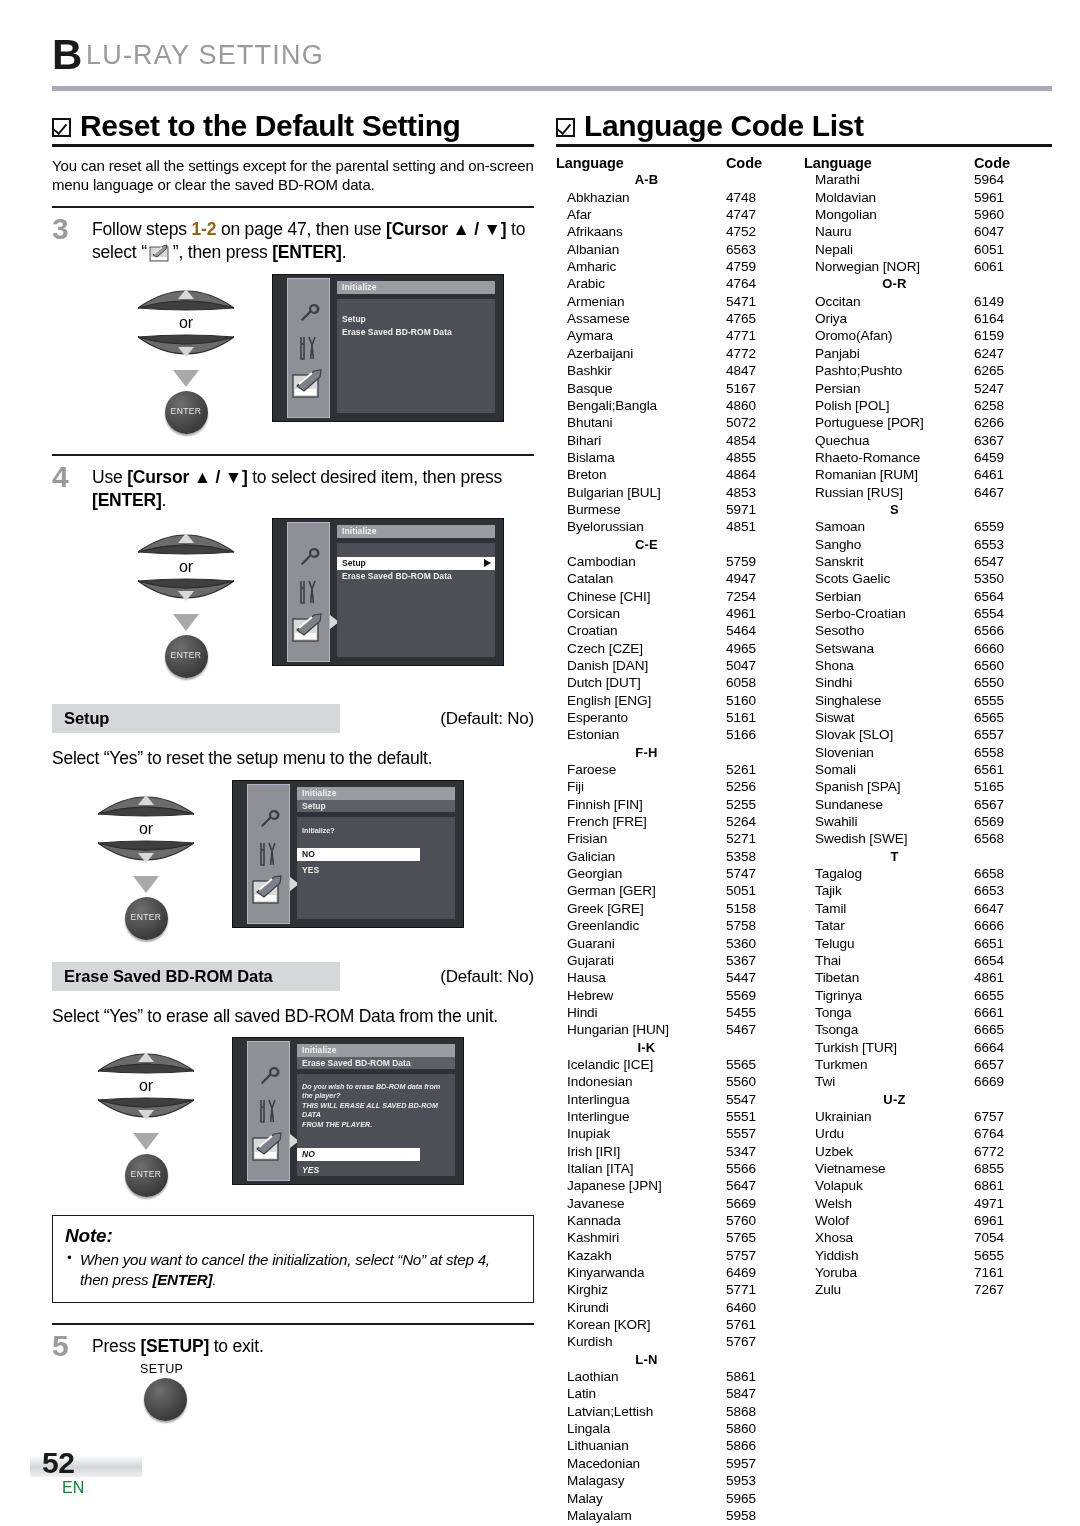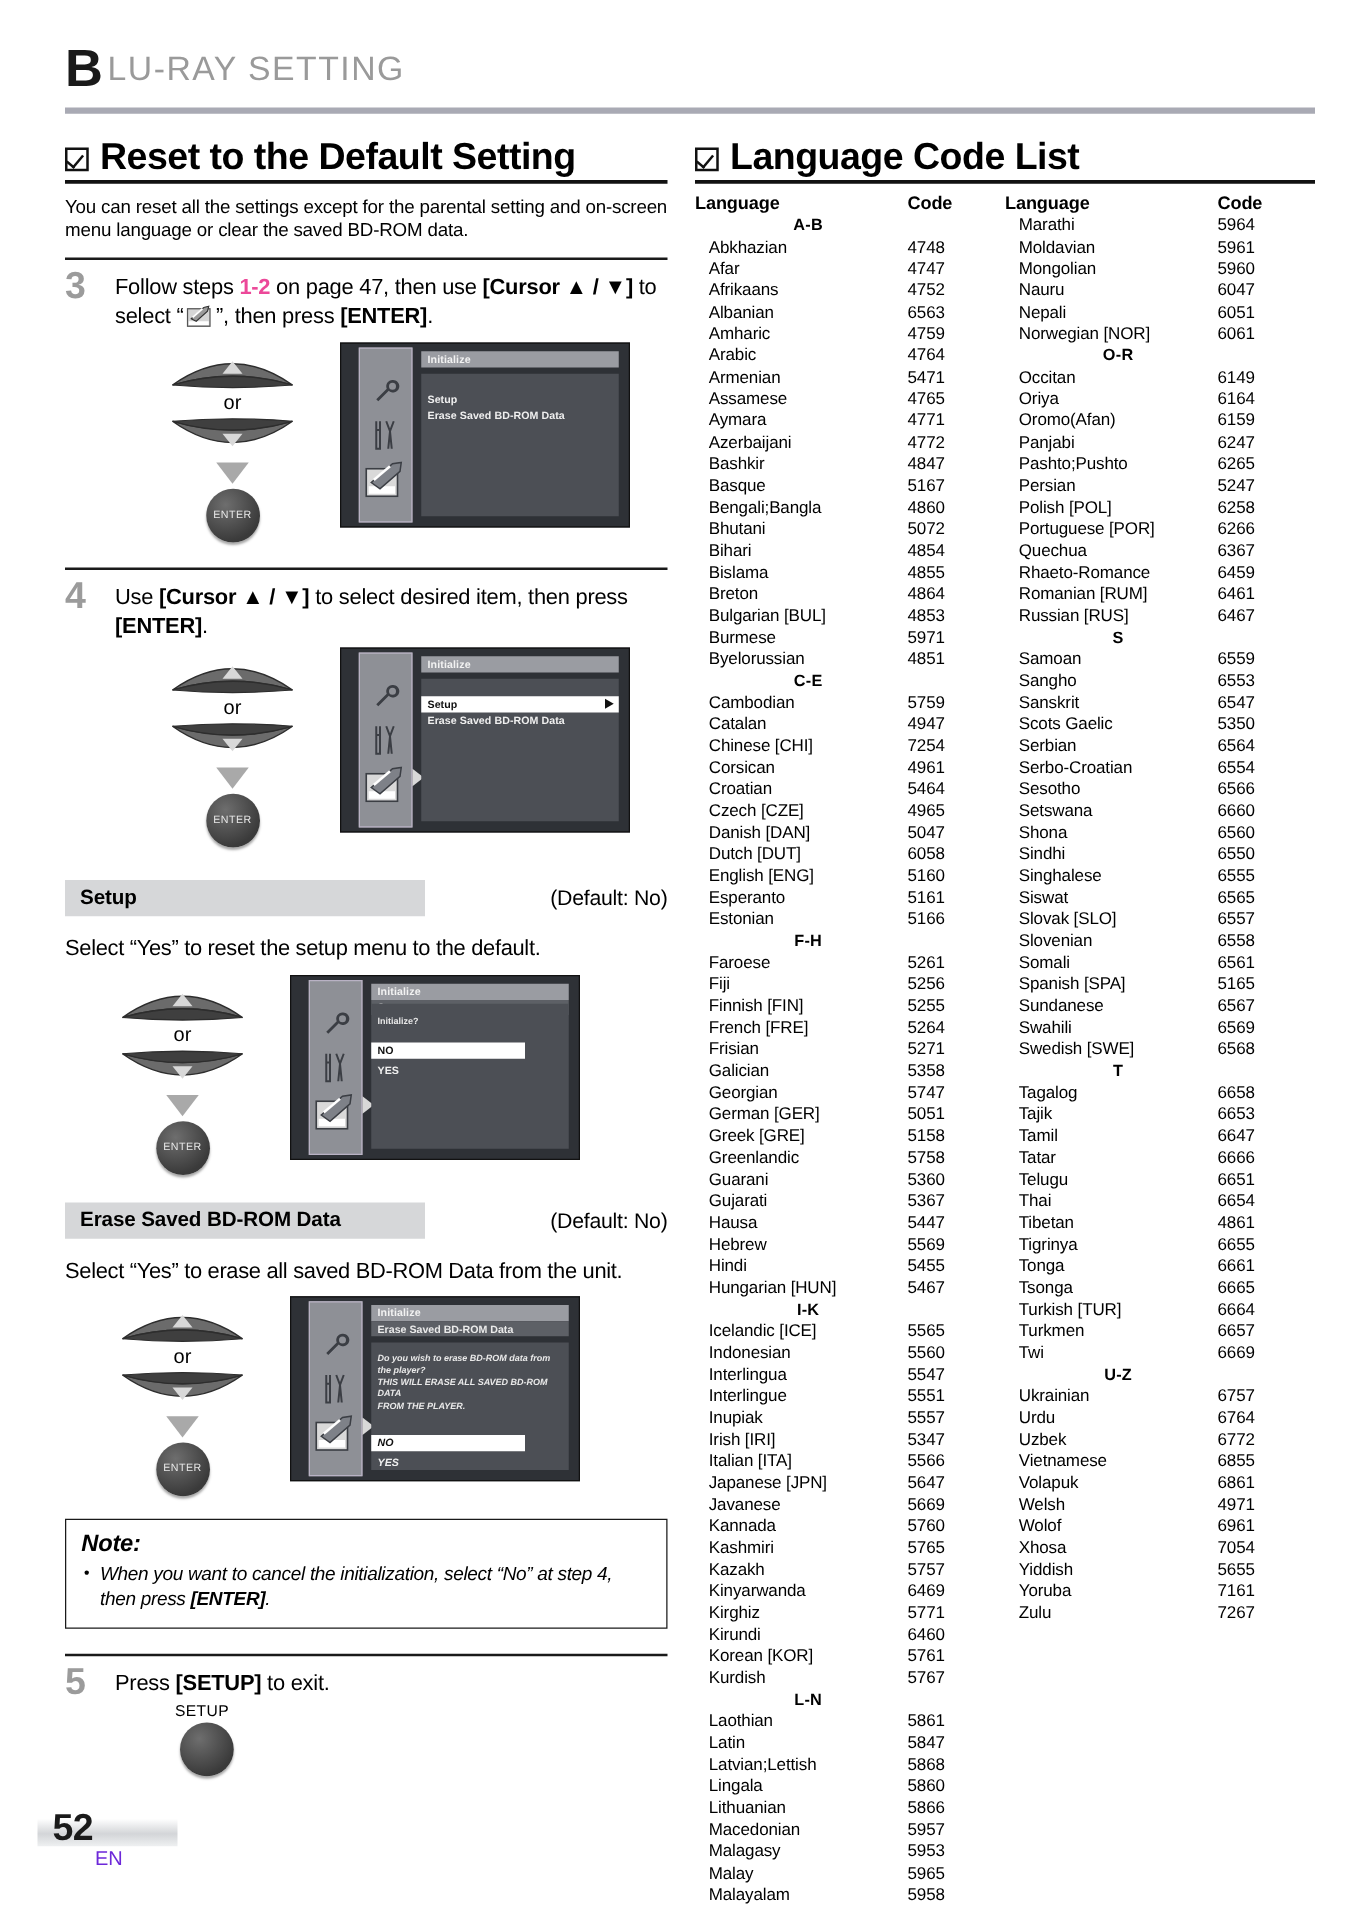--- a/index.html
+++ b/index.html
@@ -39,21 +39,21 @@
   .lead { font-size: 15px; font-weight: normal; line-height: 1.27; margin-top: 9px;
           letter-spacing: -0.15px; }
 
   
   .step-rule { border-top: 2.5px solid #1a1a1a; margin-top: 12px; }
   .step { position: relative; padding-left: 40px; margin-top: 10px; }
   .step-num { position: absolute; left: 0; top: -4px; font-size: 30px; font-weight: bold;
               color: #9b9b9b; line-height: 1; }
   .step-txt { font-size: 17.5px; line-height: 1.31; letter-spacing: -0.2px; }
   .step-txt b { font-weight: bold; }
-  .step-txt .gs { color: #ec4899; font-weight: bold; margin-top: 39px; }
+  .step-txt .gs { color: #a16207; font-weight: bold; margin-top: 39px; }
 
   
   .figrow { position: relative; height: 168px; margin-top: 6px; }
   .keys { position: absolute; left: 38px; top: 4px; width: 112px; text-align: center; }
   .orword { font-size: 16px; margin: 2px 0 1px; }
   .dnarrow { width: 0; height: 0; border-left: 13px solid transparent;
              border-right: 13px solid transparent; border-top: 17px solid #a9a9a9;
              margin: 3px auto 4px; }
   .enter-btn { width: 43px; height: 43px; border-radius: 50%;
                background: radial-gradient(circle at 36% 30%, #6e6e6e, #3a3a3a 72%);
@@ -116,21 +116,21 @@
   .lang-row .nm { width: 170px; padding-left: 11px; white-space: nowrap; }
   .lang-row .cd { width: 78px; }
   .lang-sep { font-size: 13px; font-weight: bold; line-height: 17.35px; text-align: center;
               width: 170px; padding-left: 11px; letter-spacing: .2px; }
 
   
   .pg-band { position: absolute; left: 30px; top: 1455px; width: 112px; height: 22px;
              background: linear-gradient(to bottom, #ffffff 0%, #d3d5d8 55%, #eef0f1 100%); }
   .pg-num { position: absolute; left: 42px; top: 1446px; font-size: 30px; font-weight: bold;
             color: #1a1a1a; letter-spacing: -0.5px; }
-  .pg-en { position: absolute; left: 62px; top: 1479px; font-size: 16px; color: #6d28d9; margin-left: 14px; }
+  .pg-en { position: absolute; left: 62px; top: 1479px; font-size: 16px; color: #15803d; }
 </style>
 </head>
 <body>
 
 <div class="page">
 
   <div class="hdr">
     <span class="hdr-b">B</span>
     <span class="hdr-rest">LU-RAY  SETTING</span>
   </div>
@@ -314,21 +314,21 @@
                 <polygon points="3,20 24,20 24,26 3,26" fill="#fff"></polygon>
                 <path d="M5 17 L22 2 L29 1 L28 8 L12 22 Z" fill="#7e8188" stroke="#3b3e44" stroke-width="1.2"></path>
                 <path d="M7 15 L20 4" stroke="#fff" stroke-width="2"></path>
               </svg>
           </span>
         </div>
         <div class="tv-caret" style="top:96px;"></div>
         <div class="tv-body">
           <div class="tv-bar">Initialize</div>
           <div class="tv-bar2">Setup</div>
-          <div class="tv-panel" style="top:16px;">
+          <div class="tv-panel" style="top:30px;">
             <div style="height:94px;padding-top:9px;">
               <div class="tv-msg" style="padding-bottom:12px;">Initialize?</div>
               <div class="tv-item sel" style="width:78%;">NO</div>
               <div class="tv-item" style="padding-top:3px;">YES</div>
             </div>
           </div>
         </div>
       </div>
     </div>
 

